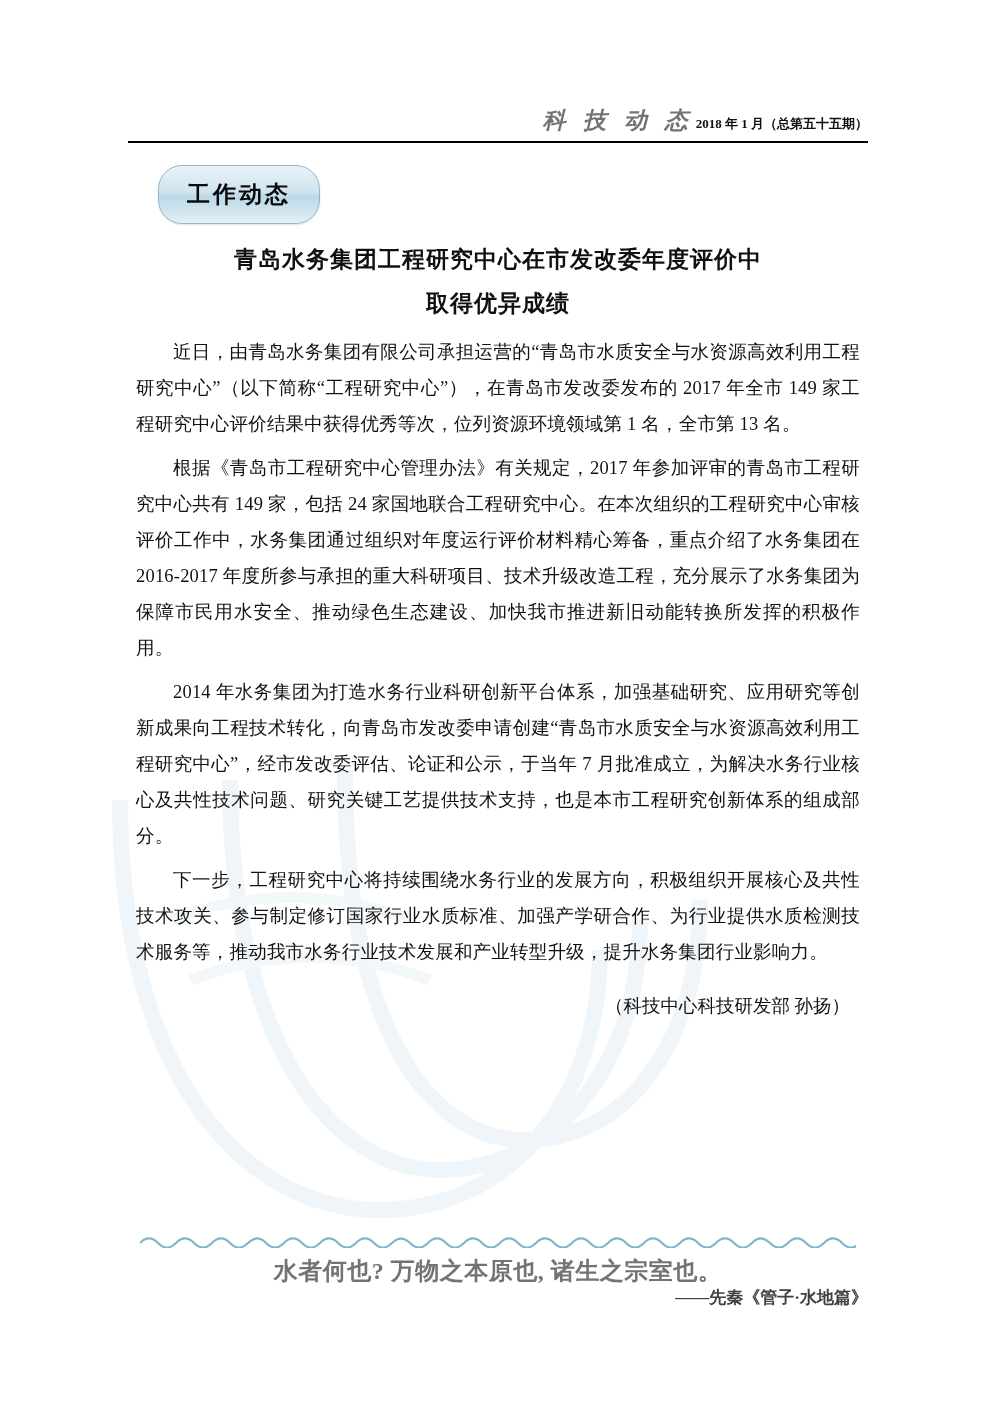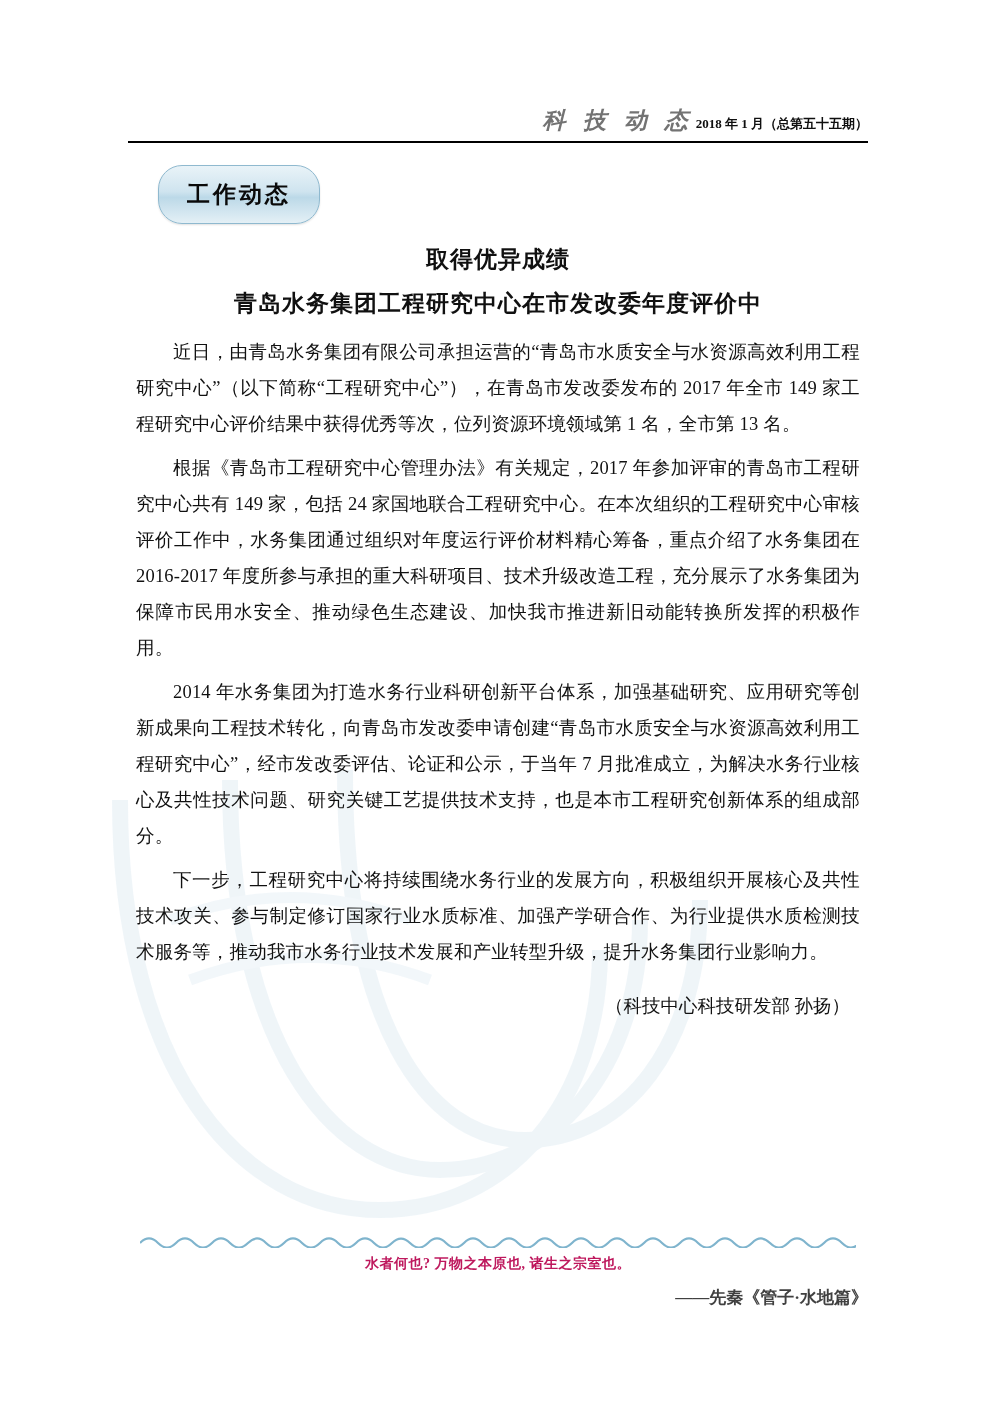--- a/index.html
+++ b/index.html
@@ -138,22 +138,22 @@
     height: 16px;
   }
   .footer-quote {
     position: absolute;
     left: 128px;
     top: 1255px;
     width: 740px;
     text-align: center;
     font-family: "Liberation Serif", "DejaVu Serif", serif;
     font-weight: bold;
-    font-size: 14px;
-    color: #be185d;
+    font-size: 24px;
+    color: #737373;
     letter-spacing: 0.5px;
   }
   .footer-source {
     position: absolute;
     left: 128px;
     top: 1286px;
     width: 740px;
     text-align: right;
     padding-right: 16px;
     font-family: "Liberation Serif", "DejaVu Serif", serif;
@@ -182,22 +182,22 @@
   <div class="header">
     <span class="header-title">科 技 动 态</span><span class="header-sub">2018 年 1 月（总第五十五期）</span>
   </div>
   <div class="header-rule"></div>
 
   <div class="section-tag">
     <div class="section-tag-label">工作动态</div>
   </div>
 
   <div class="article">
+    <div class="art-title">青岛水务集团工程研究中心在市发改委年度评价中</div>
     <div class="art-title">取得优异成绩</div>
-    <div class="art-title">青岛水务集团工程研究中心在市发改委年度评价中</div>
 
     <div class="body-text">
       <p class="para">近日，由青岛水务集团有限公司承担运营的“青岛市水质安全与水资源高效利用工程研究中心”（以下简称“工程研究中心”），在青岛市发改委发布的 2017 年全市 149 家工程研究中心评价结果中获得优秀等次，位列资源环境领域第 1 名，全市第 13 名。</p>
       <p class="para">根据《青岛市工程研究中心管理办法》有关规定，2017 年参加评审的青岛市工程研究中心共有 149 家，包括 24 家国地联合工程研究中心。在本次组织的工程研究中心审核评价工作中，水务集团通过组织对年度运行评价材料精心筹备，重点介绍了水务集团在 2016-2017 年度所参与承担的重大科研项目、技术升级改造工程，充分展示了水务集团为保障市民用水安全、推动绿色生态建设、加快我市推进新旧动能转换所发挥的积极作用。</p>
       <p class="para">2014 年水务集团为打造水务行业科研创新平台体系，加强基础研究、应用研究等创新成果向工程技术转化，向青岛市发改委申请创建“青岛市水质安全与水资源高效利用工程研究中心”，经市发改委评估、论证和公示，于当年 7 月批准成立，为解决水务行业核心及共性技术问题、研究关键工艺提供技术支持，也是本市工程研究创新体系的组成部分。</p>
       <p class="para">下一步，工程研究中心将持续围绕水务行业的发展方向，积极组织开展核心及共性技术攻关、参与制定修订国家行业水质标准、加强产学研合作、为行业提供水质检测技术服务等，推动我市水务行业技术发展和产业转型升级，提升水务集团行业影响力。</p>
     </div>
 
     <div class="signature">（科技中心科技研发部 孙扬）</div>
   </div>

